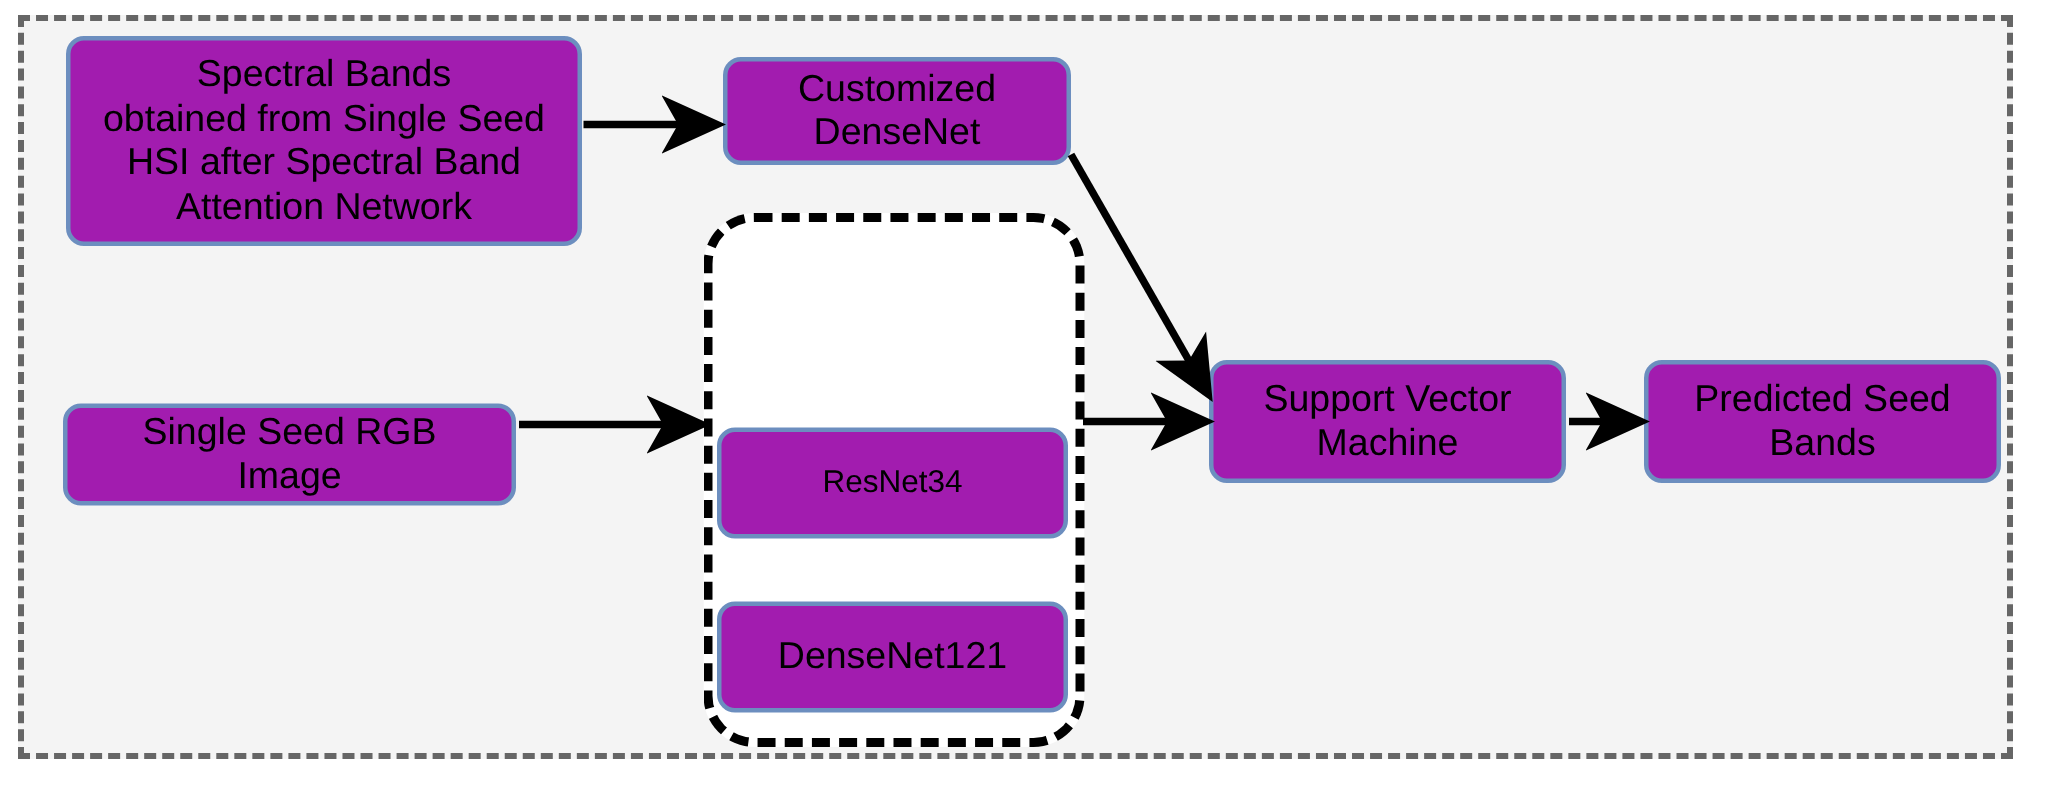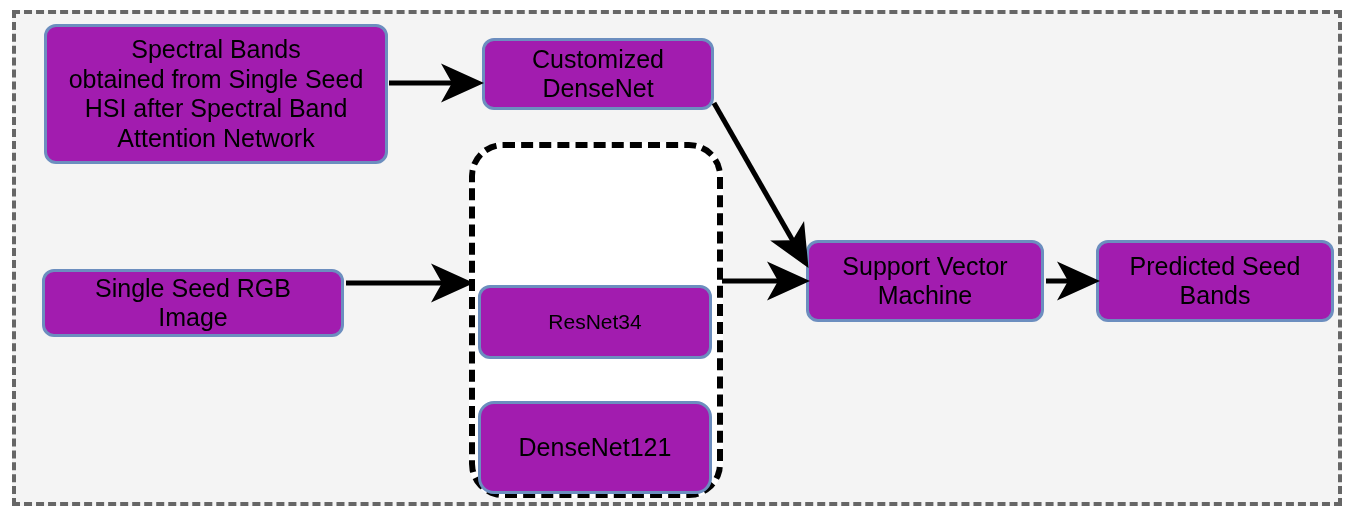--- a/index.html
+++ b/index.html
@@ -64,23 +64,22 @@
   }
   #box-googlenet {
     left: 478px; top: 168px; width: 234px; height: 74px;
     font-size: 25px;
   }
   #box-resnet34 {
     left: 478px; top: 285px; width: 234px; height: 74px;
     font-size: 21px;
   }
   #box-densenet121 {
-    left: 478px; top: 401px; width: 234px; height: 93px;
+    left: 478px; top: 401px; width: 234px; height: 74px;
     font-size: 25px;
-    border-radius: 16px;
   }
   #box-svm {
     left: 806px; top: 240px; width: 238px; height: 82px;
     font-size: 25px;
   }
   #box-predicted-class {
     left: 1096px; top: 240px; width: 238px; height: 82px;
     font-size: 25px;
   }
 

